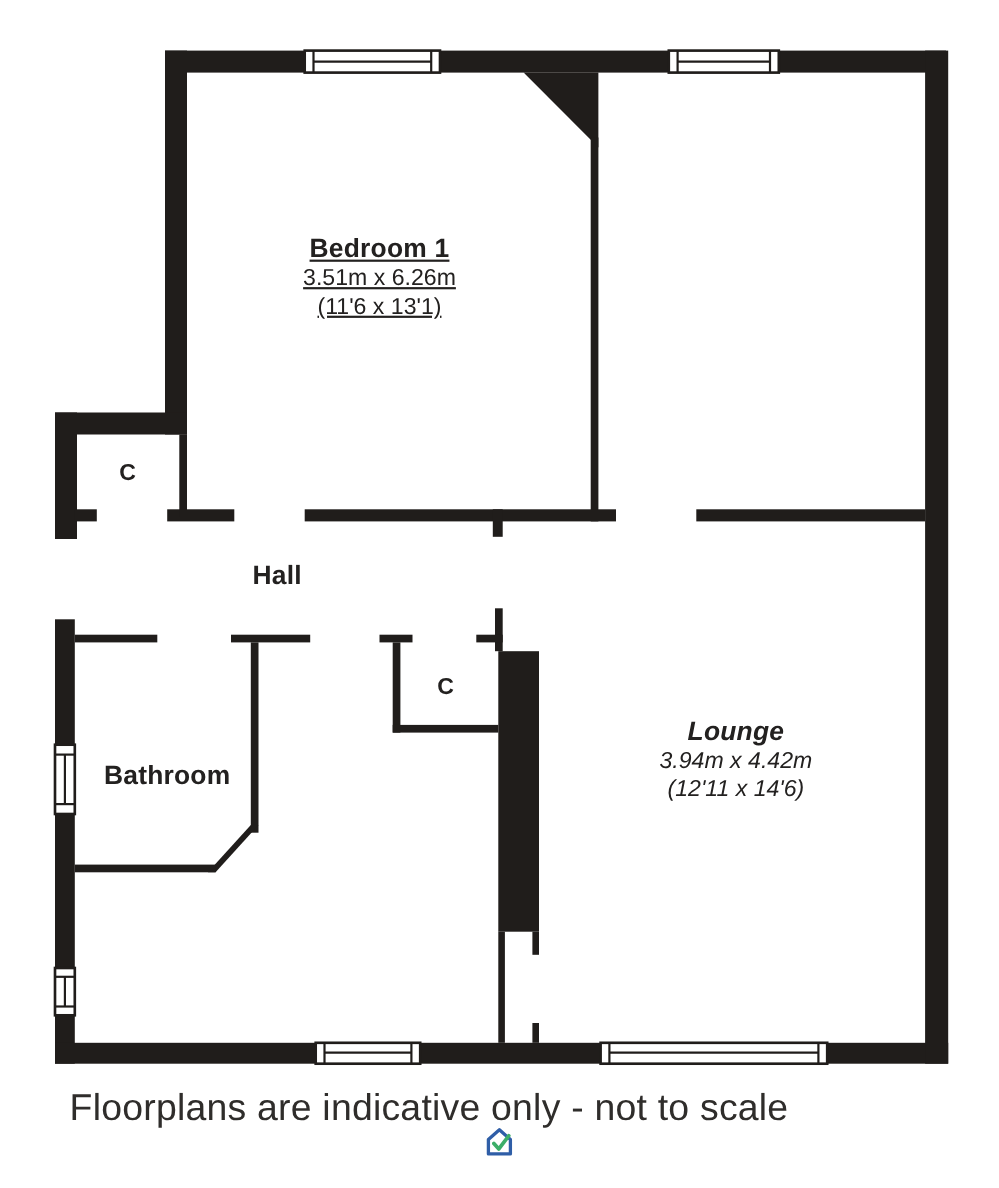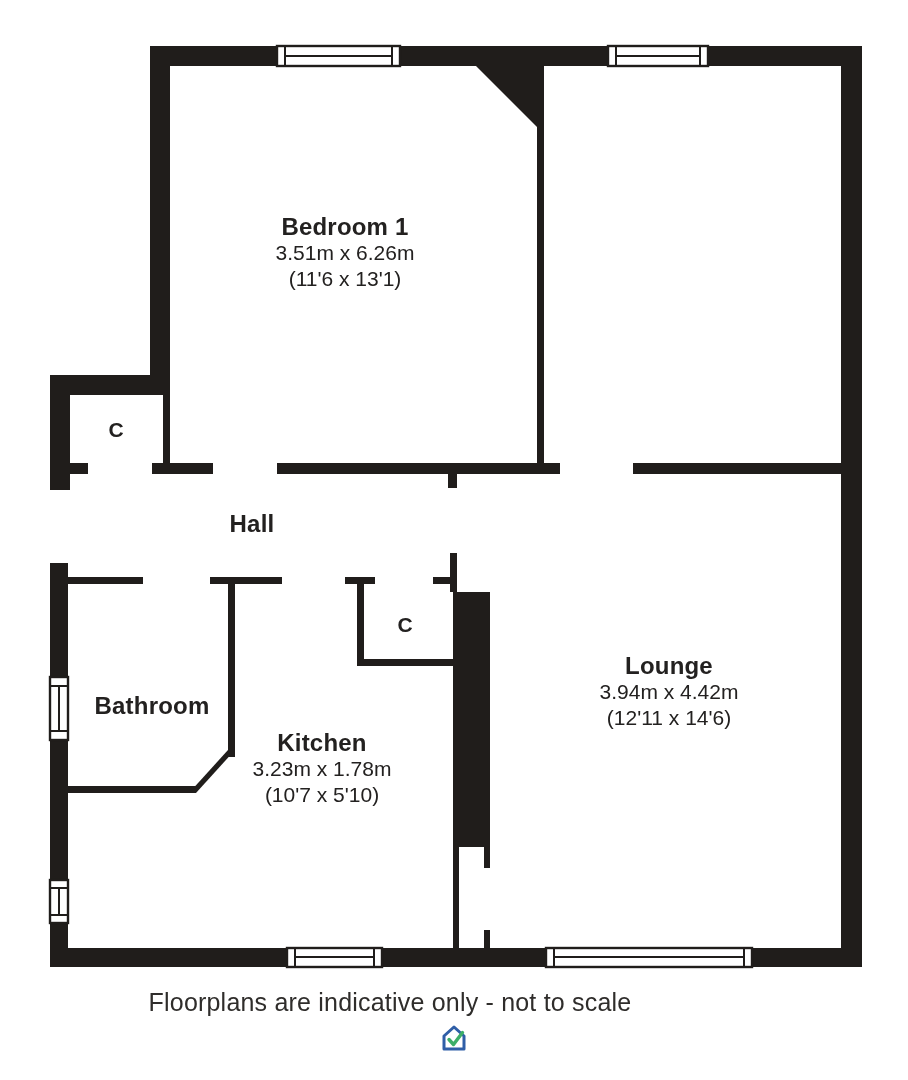--- a/index.html
+++ b/index.html
@@ -22,21 +22,21 @@
   .win line{stroke:var(--wall);stroke-width:2;}
   .label{
     position:absolute;transform:translateX(-50%);
     text-align:center;color:var(--text);white-space:nowrap;
   }
   .room-title{font-size:24px;font-weight:bold;line-height:27px;letter-spacing:.2px;}
   .room-dims{font-size:21px;line-height:26px;}
   .closet-label{font-size:21px;font-weight:bold;}
   .footer-disclaimer{
     position:absolute;left:0;top:988px;width:780px;text-align:center;
-    font-size:25px;color:var(--disclaimer);letter-spacing:.2px;
+    font-size:34px;color:var(--disclaimer);letter-spacing:.2px;
   }
   .footer-credit{
     position:absolute;left:0;top:1022px;width:908px;
     display:flex;justify-content:center;align-items:center;gap:9px;
     font-size:26px;color:var(--credit);
   }
   .logo{display:block;}
 </style>
 </head>
 <body>
@@ -127,42 +127,37 @@
       <line x1="295" y1="957" x2="374" y2="957"></line>
     </g>
     <g class="win">
       <rect x="546" y="948" width="206" height="19"></rect>
       <line x1="554" y1="948" x2="554" y2="967"></line>
       <line x1="744" y1="948" x2="744" y2="967"></line>
       <line x1="554" y1="957" x2="744" y2="957"></line>
     </g>
   </svg>
 
-  <div class="label" style="left:345px;top:213px;">
+  <div class="label" style="left:345px;top:213px;text-decoration:underline;">
     <div class="room-title">Bedroom 1</div>
     <div class="room-dims">3.51m x 6.26m</div>
     <div class="room-dims">(11'6 x 13'1)</div>
   </div>
 
 
   <div class="label" style="left:252px;top:510px;">
     <div class="room-title">Hall</div>
   </div>
 
   <div class="label" style="left:152px;top:661px;margin-top:31px;">
     <div class="room-title">Bathroom</div>
   </div>
 
-  <div class="label" style="left:322px;top:729px;">
-    <div class="room-title">Kitchen</div>
-    <div class="room-dims">3.23m x 1.78m</div>
-    <div class="room-dims">(10'7 x 5'10)</div>
-  </div>
 
-  <div class="label" style="left:669px;top:652px;">
+  <div class="label" style="left:669px;top:652px;font-style:italic;">
     <div class="room-title">Lounge</div>
     <div class="room-dims">3.94m x 4.42m</div>
     <div class="room-dims">(12'11 x 14'6)</div>
   </div>
 
   <div class="label closet-label" style="left:116px;top:418px;">C</div>
   <div class="label closet-label" style="left:405px;top:613px;">C</div>
 
   <div class="footer-disclaimer">Floorplans are indicative only - not to scale</div>
   <div class="footer-credit">

